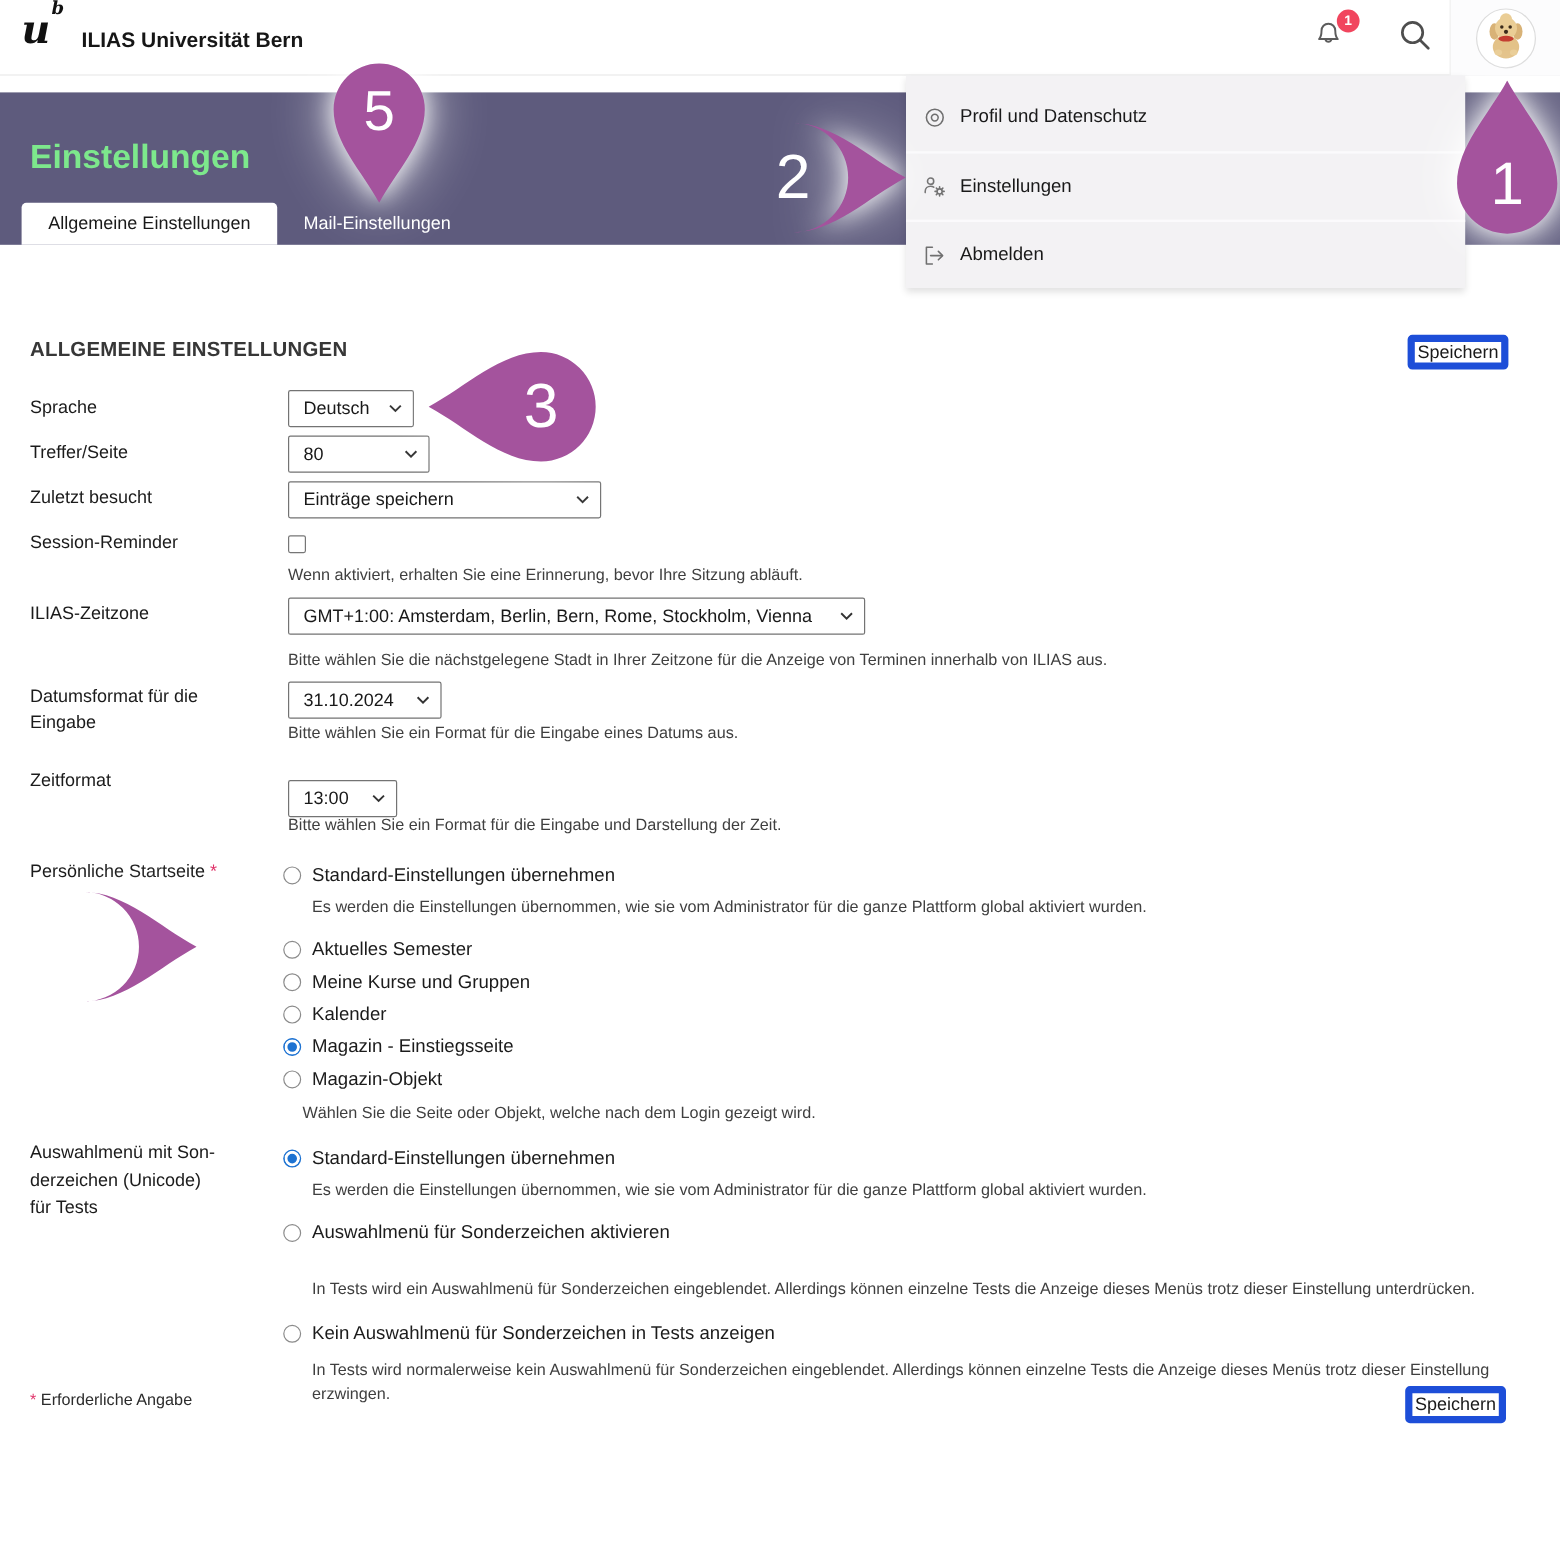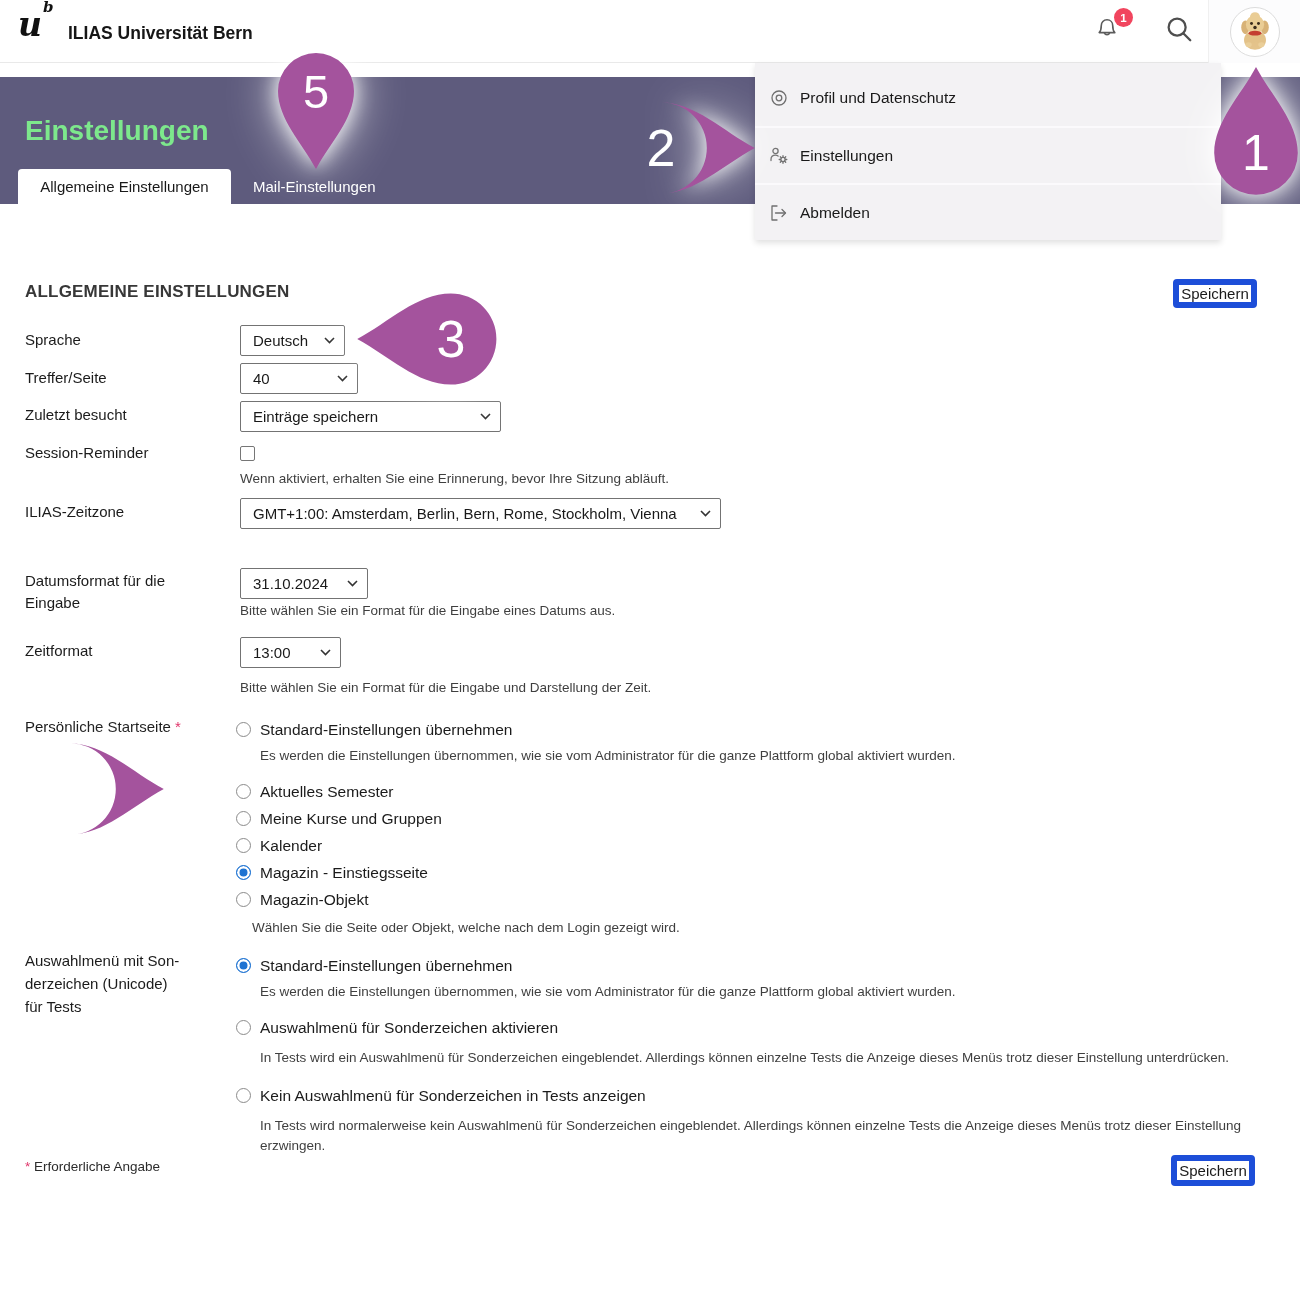--- a/index.html
+++ b/index.html
@@ -160,21 +160,21 @@
   <div class="flabel" style="top:329px">Sprache</div>
   <div class="sel" style="top:325px;width:105px">
     <span>Deutsch</span>
     <svg width="11" height="7" viewBox="0 0 11 7" fill="none" stroke="#333" stroke-width="1.6">
         <polyline points="1,1 5.5,5.5 10,1"></polyline>
       </svg>
   </div>
 
   <div class="flabel" style="top:367px">Treffer/Seite</div>
   <div class="sel" style="top:363px;width:118px">
-    <span>40</span>
+    <span>80</span>
     <svg width="11" height="7" viewBox="0 0 11 7" fill="none" stroke="#333" stroke-width="1.6">
         <polyline points="1,1 5.5,5.5 10,1"></polyline>
       </svg>
   </div>
 
   <div class="flabel" style="top:404px">Zuletzt besucht</div>
   <div class="sel" style="top:401px;width:261px">
     <span>Einträge speichern</span>
     <svg width="11" height="7" viewBox="0 0 11 7" fill="none" stroke="#333" stroke-width="1.6">
         <polyline points="1,1 5.5,5.5 10,1"></polyline>
@@ -185,32 +185,33 @@
   <div class="checkbox" style="top:446px"></div>
   <div class="help" style="top:469px">Wenn aktiviert, erhalten Sie eine Erinnerung, bevor Ihre Sitzung abläuft.</div>
 
   <div class="flabel" style="top:501px">ILIAS-Zeitzone</div>
   <div class="sel" style="top:498px;width:481px">
     <span>GMT+1:00: Amsterdam, Berlin, Bern, Rome, Stockholm, Vienna</span>
     <svg width="11" height="7" viewBox="0 0 11 7" fill="none" stroke="#333" stroke-width="1.6">
         <polyline points="1,1 5.5,5.5 10,1"></polyline>
       </svg>
   </div>
+  <div class="help" style="top:540px">Bitte wählen Sie die nächstgelegene Stadt in Ihrer Zeitzone für die Anzeige von Terminen innerhalb von ILIAS aus.</div>
 
   <div class="flabel" style="top:570px">Datumsformat für die Eingabe</div>
   <div class="sel" style="top:568px;width:128px">
     <span>31.10.2024</span>
     <svg width="11" height="7" viewBox="0 0 11 7" fill="none" stroke="#333" stroke-width="1.6">
         <polyline points="1,1 5.5,5.5 10,1"></polyline>
       </svg>
   </div>
   <div class="help" style="top:601px">Bitte wählen Sie ein Format für die Eingabe eines Datums aus.</div>
 
   <div class="flabel" style="top:640px">Zeitformat</div>
-  <div class="sel" style="top:637px;width:101px">
+  <div class="sel" style="top:650px;width:91px">
     <span>13:00</span>
     <svg width="11" height="7" viewBox="0 0 11 7" fill="none" stroke="#333" stroke-width="1.6">
         <polyline points="1,1 5.5,5.5 10,1"></polyline>
       </svg>
   </div>
   <div class="help" style="top:678px">Bitte wählen Sie ein Format für die Eingabe und Darstellung der Zeit.</div>
 
   <div class="flabel" style="top:716px">
     <span>Persönliche Startseite</span>
     <span class="req-star">*</span>
@@ -252,21 +253,21 @@
   <div class="radio-group" style="top:952px">
     <div class="radio-row">
       <span class="radio sel-r"></span>
       <span>Standard-Einstellungen übernehmen</span>
     </div>
     <div class="rhelp" style="margin-top:3px;max-width:1000px">Es werden die Einstellungen übernommen, wie sie vom Administrator für die ganze Plattform global aktiviert wurden.</div>
     <div class="radio-row" style="margin-top:12px">
       <span class="radio"></span>
       <span>Auswahlmenü für Sonderzeichen aktivieren</span>
     </div>
-    <div class="rhelp" style="margin-top:7px;max-width:1030px">In Tests wird ein Auswahlmenü für Sonderzeichen eingeblendet. Allerdings können einzelne Tests die Anzeige dieses Menüs trotz dieser Einstellung unterdrücken.</div>
+    <div class="rhelp" style="margin-top:23px;max-width:1030px">In Tests wird ein Auswahlmenü für Sonderzeichen eingeblendet. Allerdings können einzelne Tests die Anzeige dieses Menüs trotz dieser Einstellung unterdrücken.</div>
     <div class="radio-row" style="margin-top:14px">
       <span class="radio"></span>
       <span>Kein Auswahlmenü für Sonderzeichen in Tests anzeigen</span>
     </div>
     <div class="rhelp" style="margin-top:7px;max-width:995px">In Tests wird normalerweise kein Auswahlmenü für Sonderzeichen eingeblendet. Allerdings können einzelne Tests die Anzeige dieses Menüs trotz dieser Einstellung erzwingen.</div>
   </div>
 
   <div class="req-note">
     <span class="req-star">*</span>
     <span>Erforderliche Angabe</span>

